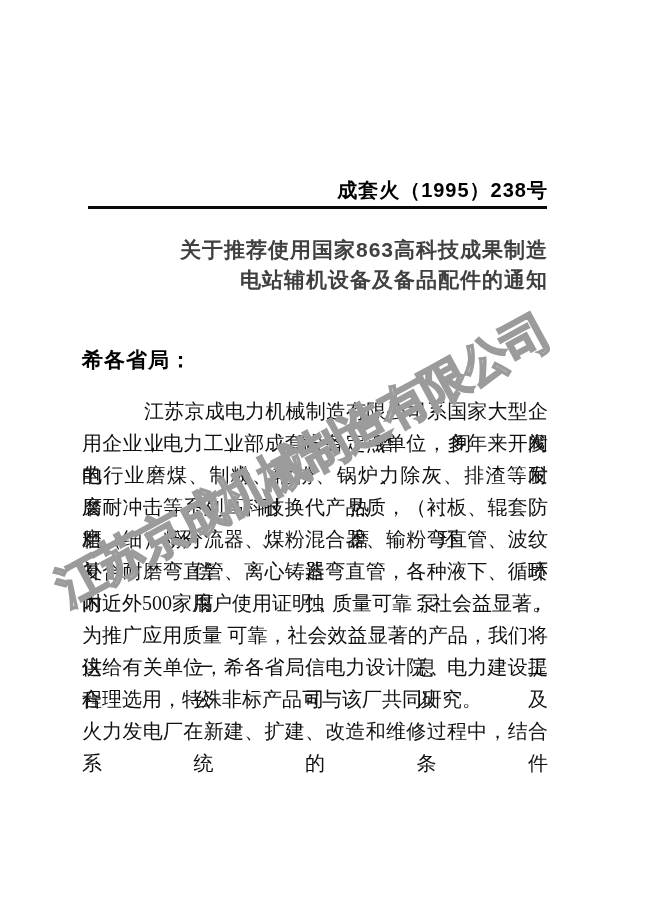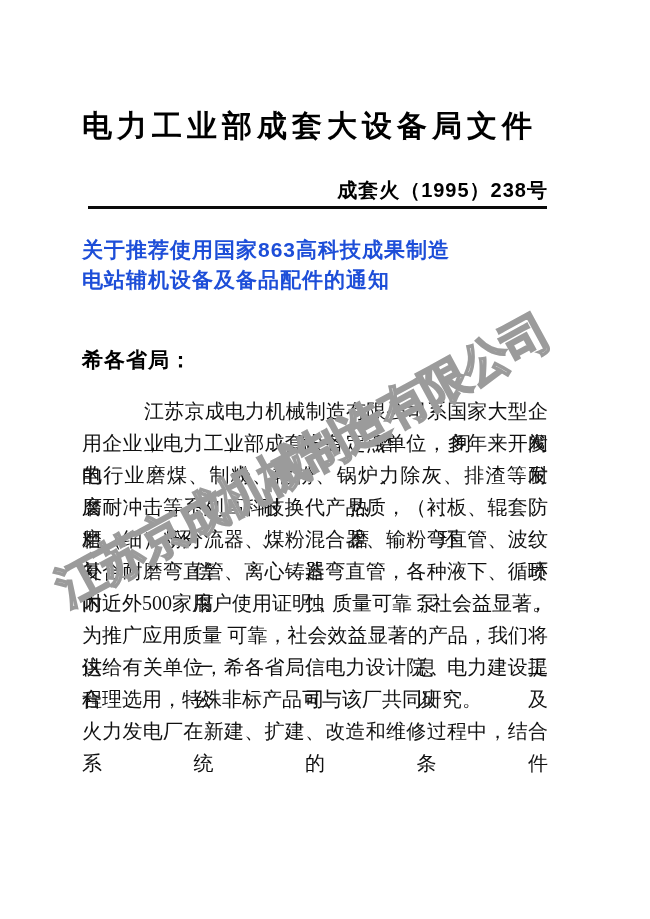--- a/index.html
+++ b/index.html
@@ -47,27 +47,27 @@
     top: 206px;
     width: 459px;
     height: 3px;
     background: #0a0a0a;
   }
   .subject {
     position: absolute;
     left: 82px;
     top: 235px;
     width: 466px;
-    text-align: left;
+    text-align: right;
     font-family: "Liberation Sans", sans-serif;
     font-weight: bold;
     font-size: 21px;
     line-height: 30px;
     letter-spacing: 1px;
-    color: #1d4ed8;
+    color: #404040;
   }
   .salutation {
     position: absolute;
     left: 82px;
     top: 346px;
     font-family: "Liberation Sans", sans-serif;
     font-weight: bold;
     font-size: 21px;
     letter-spacing: 1px;
     color: #000;
@@ -112,21 +112,20 @@
     pointer-events: none;
   }
 </style>
 </head>
 <body>
 
 <div class="page">
 
   <div class="watermark">江苏京成机械制造有限公司</div>
 
-  <div class="org-title">电力工业部成套大设备局文件</div>
 
   <div class="doc-number">成套火（1995）238号</div>
 
   <div class="rule"></div>
 
   <div class="subject">
     <div>关于推荐使用国家863高科技成果制造</div>
     <div>电站辅机设备及备品配件的通知</div>
   </div>
 

